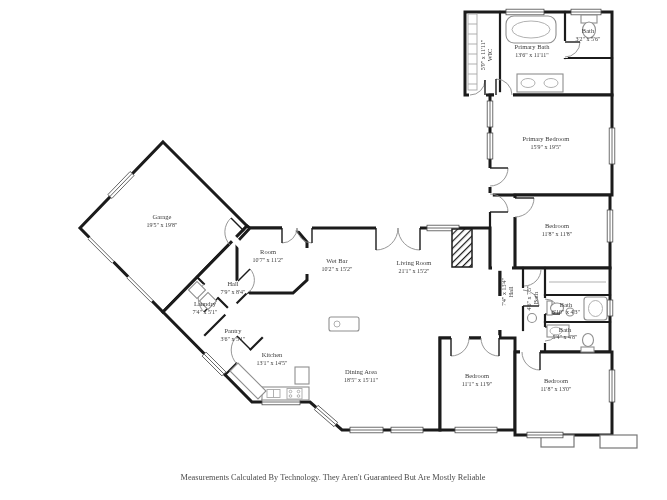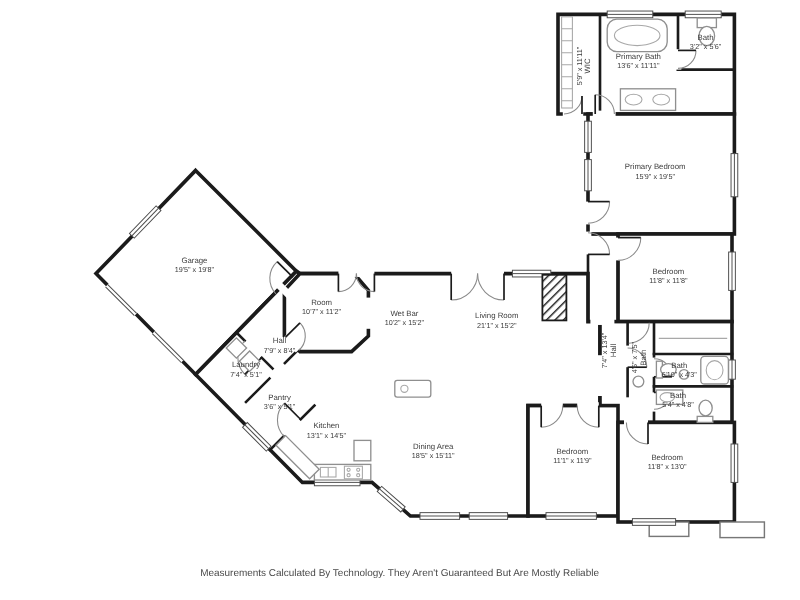--- a/index.html
+++ b/index.html
@@ -1,17 +1,17 @@
 <!DOCTYPE html>
 <html><head>
 <meta charset="utf-8">
 <style>
   html,body{margin:0;padding:0;background:#ffffff;}
   .stage{position:relative;width:667px;height:500px;background:#ffffff;overflow:hidden;
-         font-family:Liberation Sans, sans-serif;}
+         font-family:Liberation Serif, serif;}
   svg{position:absolute;left:0;top:0;}
   .wx{fill:#ffffff;stroke:#1b1b1b;stroke-width:3;stroke-linejoin:miter;}
   .wi{fill:none;stroke:#1b1b1b;stroke-width:2.2;stroke-linecap:square;}
   .gap{fill:#ffffff;stroke:none;}
   .win{fill:#ffffff;stroke:#4a4a4a;stroke-width:0.8;}
   .winline{stroke:#4a4a4a;stroke-width:0.8;fill:none;}
   .arc{fill:none;stroke:#8a8a8a;stroke-width:0.9;}
   .leaf{stroke:#1b1b1b;stroke-width:1.4;fill:none;}
   .fix{fill:#ffffff;stroke:#8f8f8f;stroke-width:1.1;}
   .fixl{stroke:#a8a8a8;stroke-width:0.9;fill:none;}

